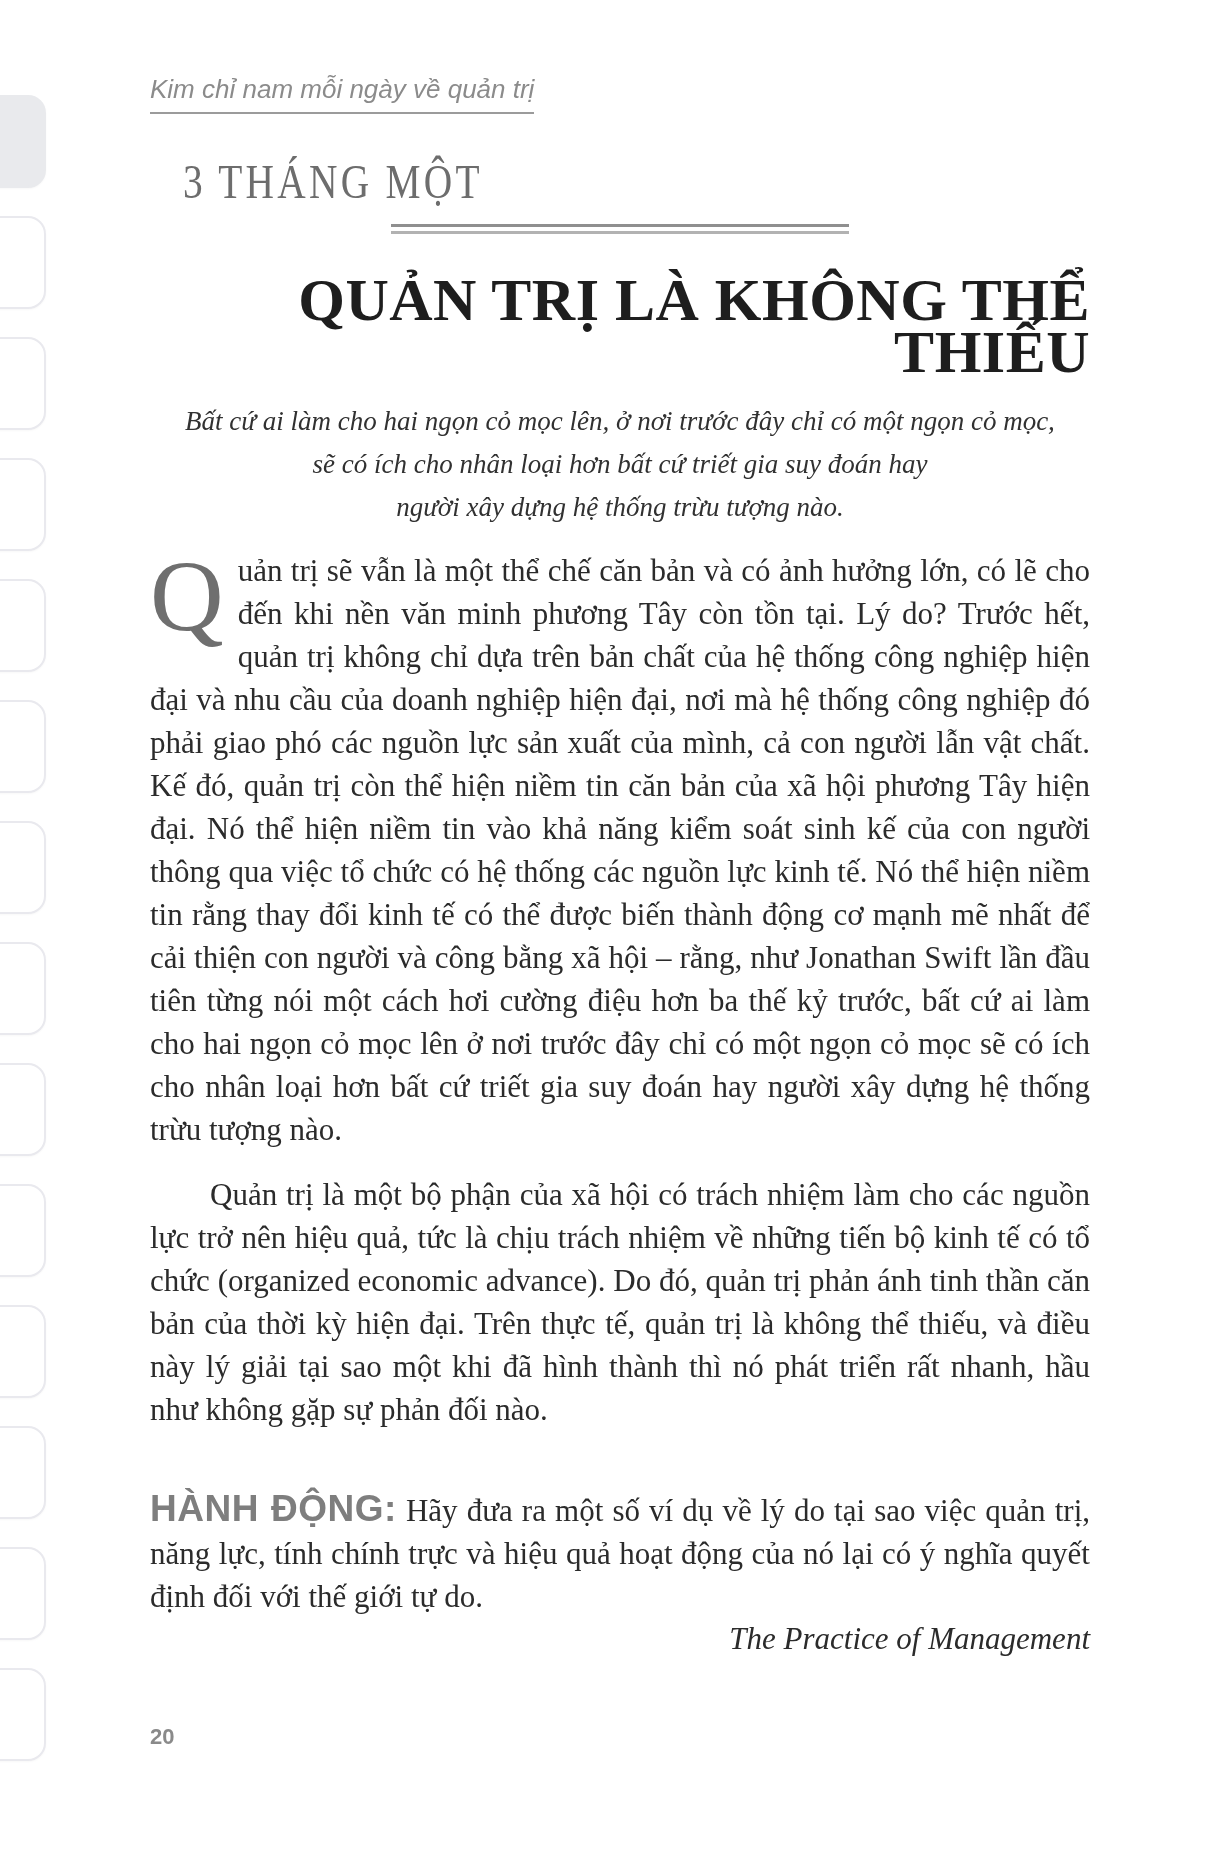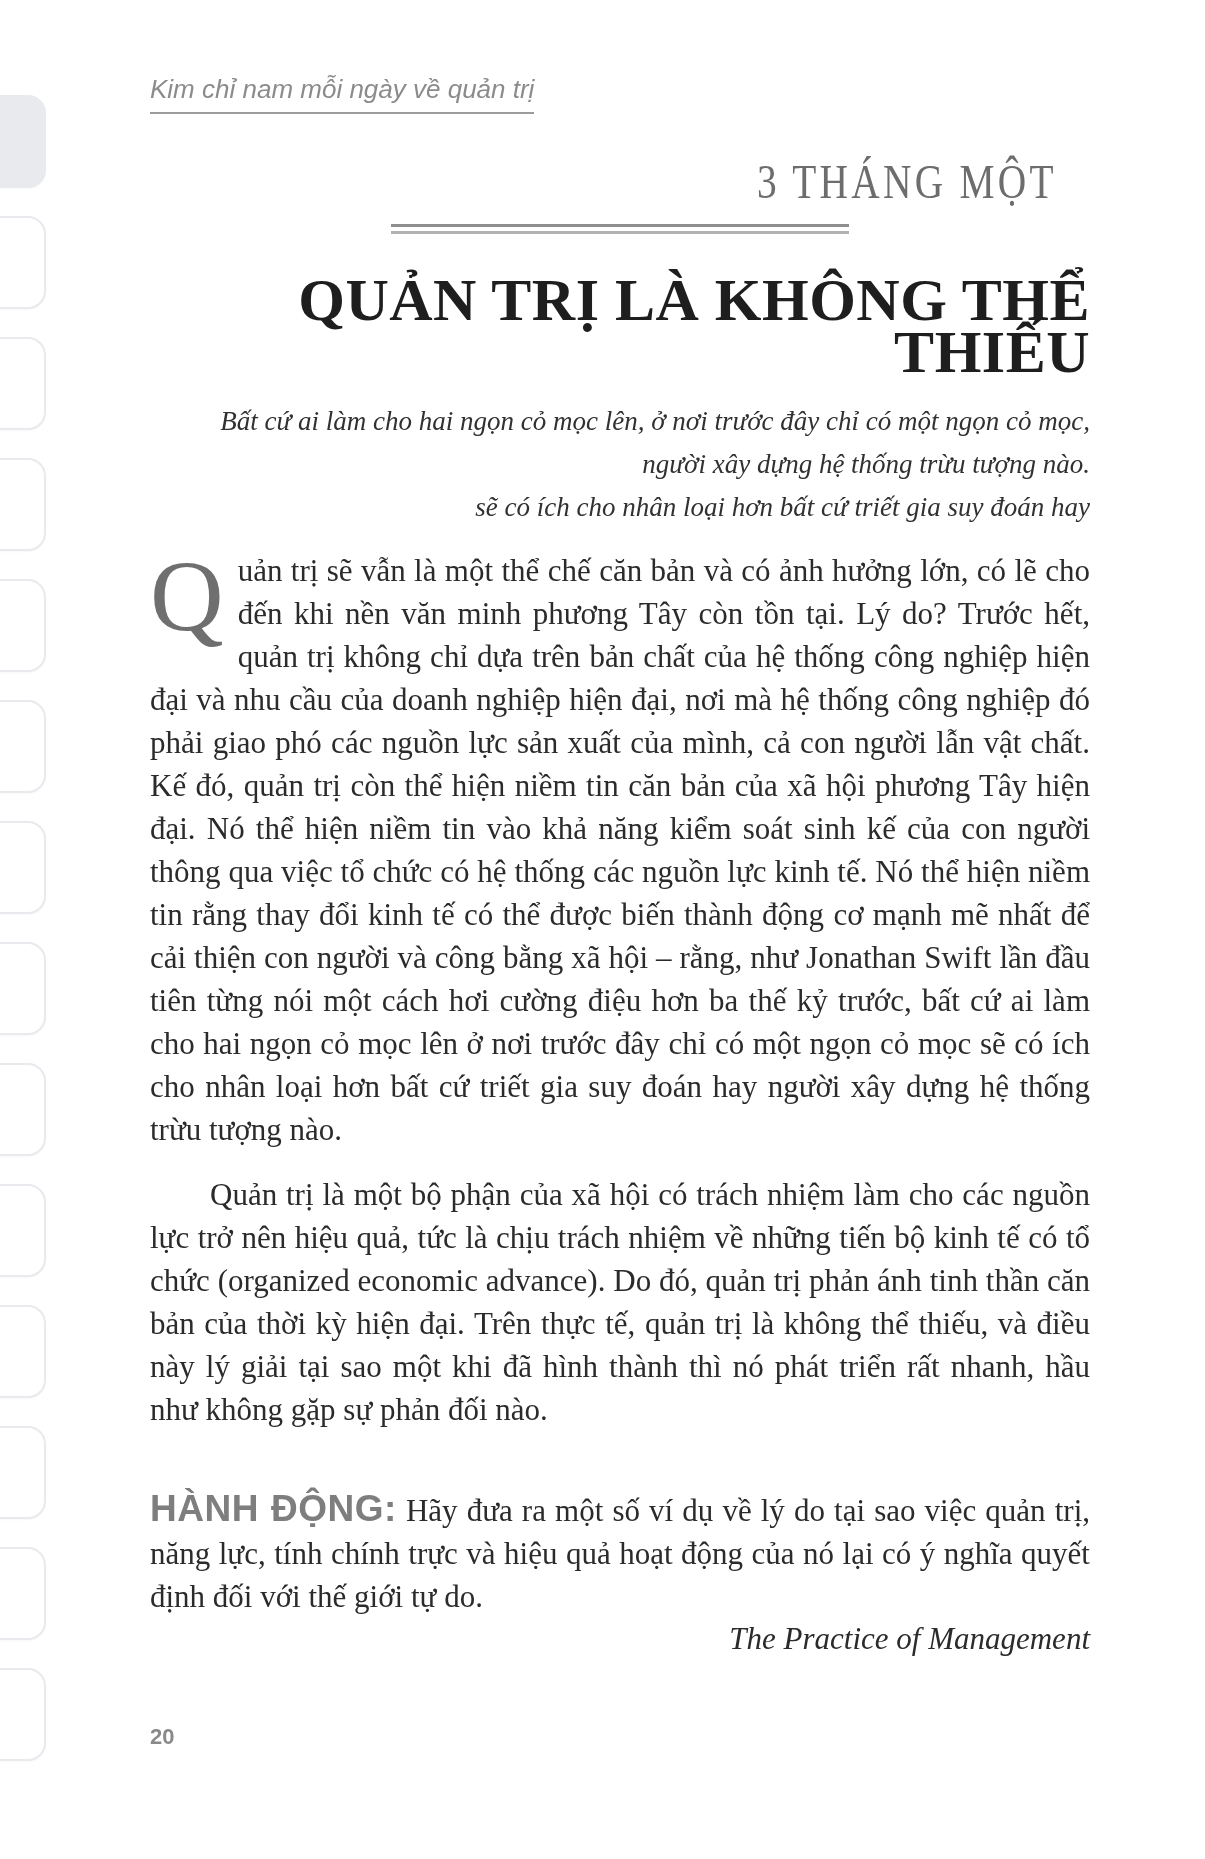--- a/index.html
+++ b/index.html
@@ -32,21 +32,21 @@
   .running-header {
     display:inline-block;
     font-family:"Liberation Sans", sans-serif;
     font-style:italic;
     font-size:26px;
     color:#8b8b8b;
     padding-bottom:7px;
     border-bottom:2px solid #9b9b9b;
   }
 
-  .date-heading-wrap { margin-top:42px; text-align:right; }
+  .date-heading-wrap { margin-top:42px; text-align:left; }
   .date-heading {
     display:inline-block;
     font-family:"Liberation Serif", serif;
     font-weight:400;
     font-size:48px;
     line-height:52px;
     color:#6d6d6d;
     letter-spacing:4px;
     transform:scaleX(0.82);
     transform-origin:center;
@@ -67,21 +67,21 @@
     font-size:60px;
     line-height:52px;
     font-weight:700;
     letter-spacing:0.5px;
     color:#1e1e1e;
     font-family:"Liberation Serif", serif;
   }
 
   .epigraph {
     margin-top:22px;
-    text-align:right;
+    text-align:center;
     font-style:italic;
     font-size:27px;
     line-height:43px;
     color:#313131;
   }
 
   .body-para {
     margin:0;
     font-size:31px;
     line-height:43px;
@@ -162,22 +162,22 @@
     <div class="date-heading-wrap">
       <span class="date-heading">3 THÁNG MỘT</span>
     </div>
 
     <div class="divider"></div>
 
     <h1 class="title">QUẢN TRỊ LÀ KHÔNG THỂ THIẾU</h1>
 
     <div class="epigraph" id="epigraph">
         <div class="epigraph-line">Bất cứ ai làm cho hai ngọn cỏ mọc lên, ở nơi trước đây chỉ có một ngọn cỏ mọc,</div>
+        <div class="epigraph-line">sẽ có ích cho nhân loại hơn bất cứ triết gia suy đoán hay</div>
         <div class="epigraph-line">người xây dựng hệ thống trừu tượng nào.</div>
-        <div class="epigraph-line">sẽ có ích cho nhân loại hơn bất cứ triết gia suy đoán hay</div>
       </div>
 
     <p class="body-para first"><span class="dropcap">Q</span><span>uản trị sẽ vẫn là một thể chế căn bản và có ảnh hưởng lớn, có lẽ cho đến khi nền văn minh phương Tây còn tồn tại. Lý do? Trước hết, quản trị không chỉ dựa trên bản chất của hệ thống công nghiệp hiện đại và nhu cầu của doanh nghiệp hiện đại, nơi mà hệ thống công nghiệp đó phải giao phó các nguồn lực sản xuất của mình, cả con người lẫn vật chất. Kế đó, quản trị còn thể hiện niềm tin căn bản của xã hội phương Tây hiện đại. Nó thể hiện niềm tin vào khả năng kiểm soát sinh kế của con người thông qua việc tổ chức có hệ thống các nguồn lực kinh tế. Nó thể hiện niềm tin rằng thay đổi kinh tế có thể được biến thành động cơ mạnh mẽ nhất để cải thiện con người và công bằng xã hội – rằng, như Jonathan Swift lần đầu tiên từng nói một cách hơi cường điệu hơn ba thế kỷ trước, bất cứ ai làm cho hai ngọn cỏ mọc lên ở nơi trước đây chỉ có một ngọn cỏ mọc sẽ có ích cho nhân loại hơn bất cứ triết gia suy đoán hay người xây dựng hệ thống trừu tượng nào.</span></p>
 
     <p class="body-para indent">Quản trị là một bộ phận của xã hội có trách nhiệm làm cho các nguồn lực trở nên hiệu quả, tức là chịu trách nhiệm về những tiến bộ kinh tế có tổ chức (organized economic advance). Do đó, quản trị phản ánh tinh thần căn bản của thời kỳ hiện đại. Trên thực tế, quản trị là không thể thiếu, và điều này lý giải tại sao một khi đã hình thành thì nó phát triển rất nhanh, hầu như không gặp sự phản đối nào.</p>
 
     <p class="action-para"><span class="action-label">HÀNH ĐỘNG:</span> <span>Hãy đưa ra một số ví dụ về lý do tại sao việc quản trị, năng lực, tính chính trực và hiệu quả hoạt động của nó lại có ý nghĩa quyết định đối với thế giới tự do.</span></p>
 
     <div class="attribution">The Practice of Management</div>
 

